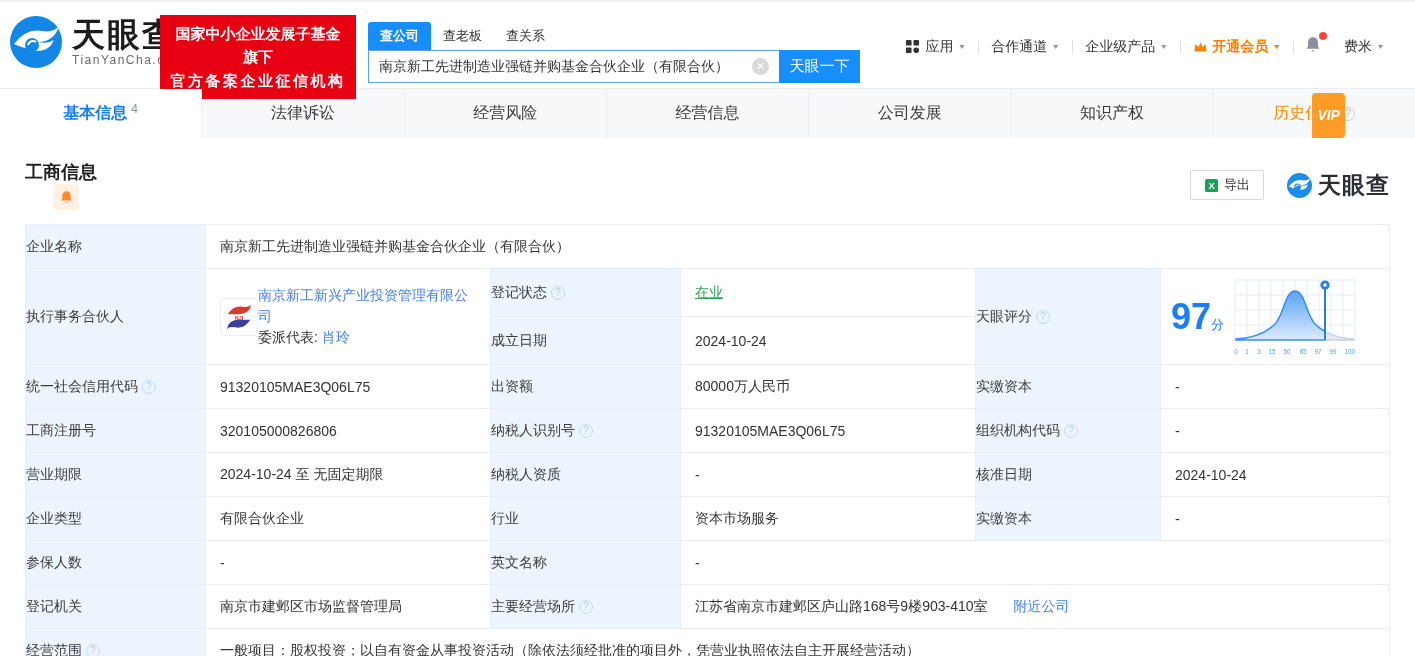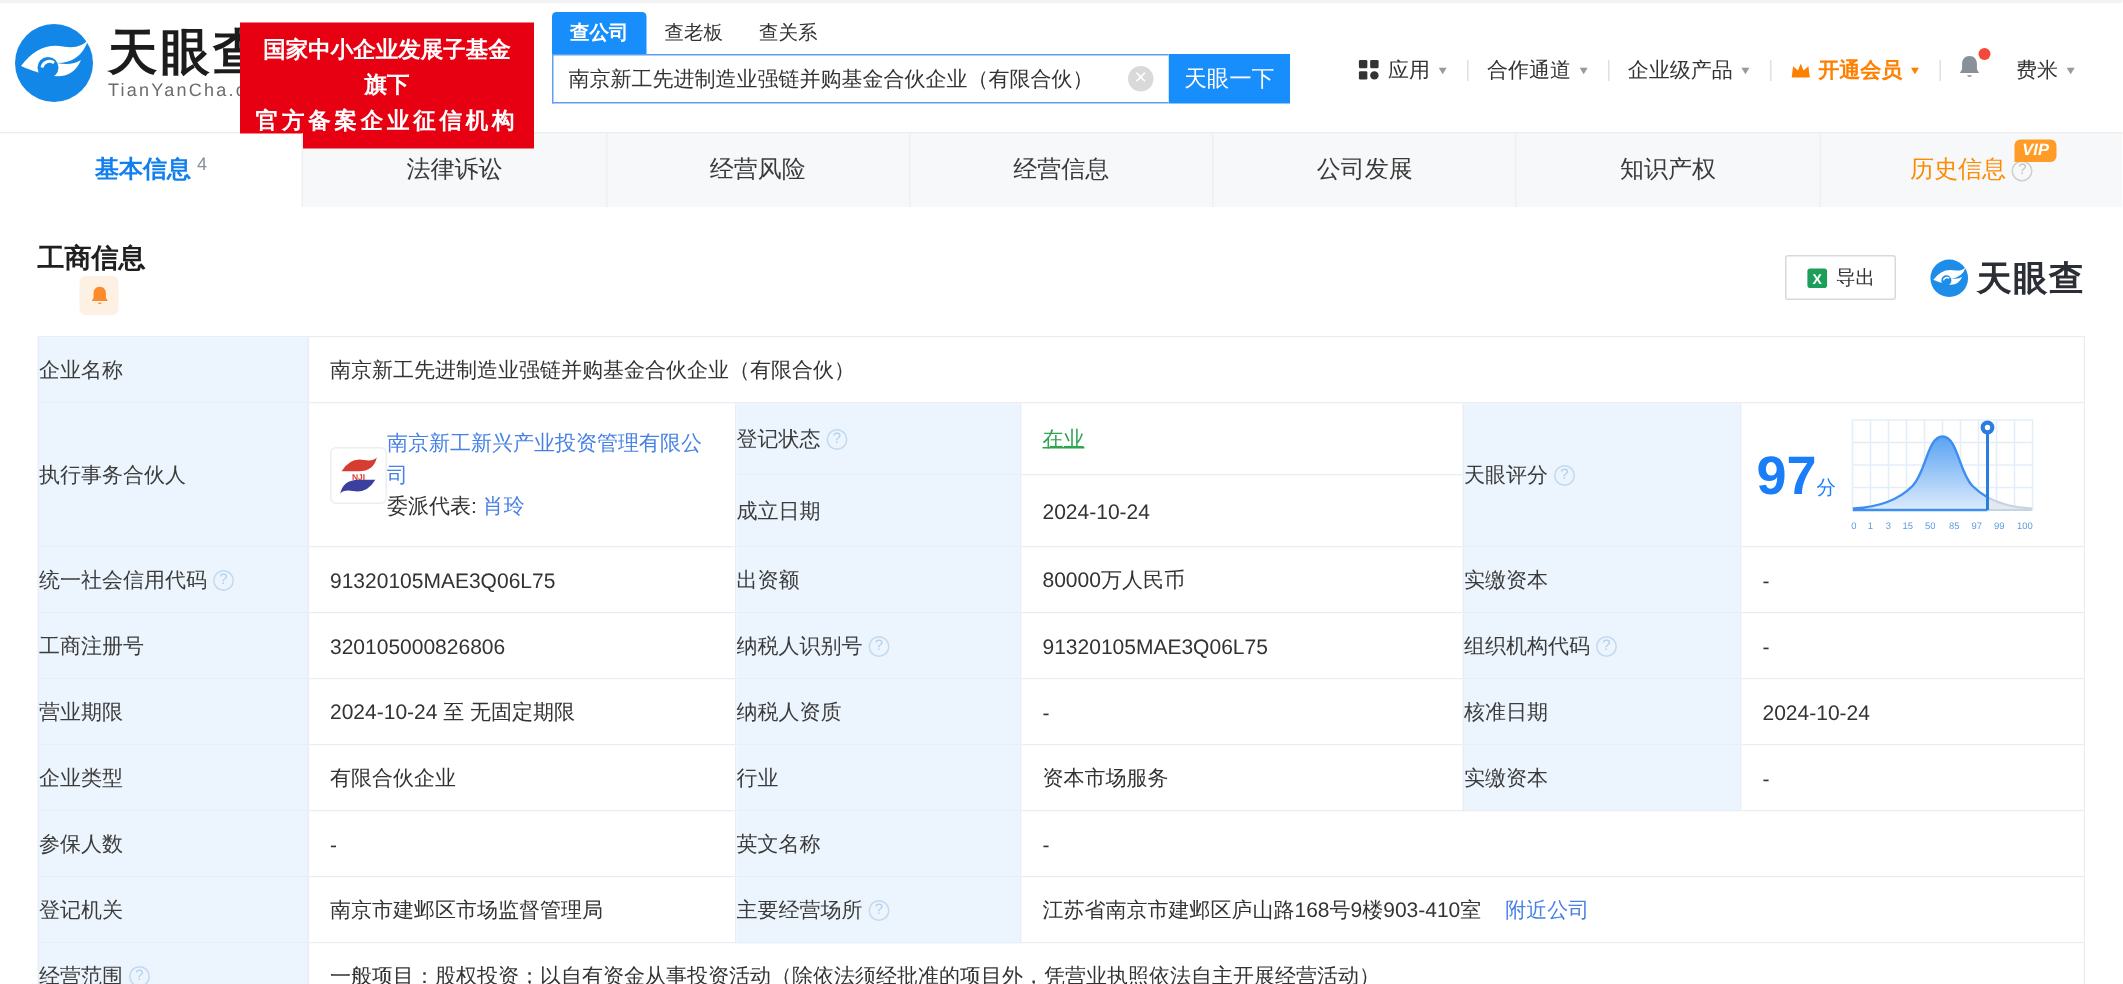--- a/index.html
+++ b/index.html
@@ -11,21 +11,21 @@
   .header { position:relative; height:86px; background:#fff; }
   .logo-area { position:absolute; left:8px; top:12px; display:flex; align-items:center; cursor:pointer; }
   .logo-text { margin-left:8px; }
   .logo-brand { font-size:33px; font-weight:bold; color:#1c1c1c; letter-spacing:2px; line-height:1; }
   .logo-domain { font-size:12px; color:#6b6b6b; letter-spacing:1.5px; margin-top:2px; }
   .red-badge { position:absolute; left:160px; top:13px; width:196px; background:#e60012; color:#fff;
     padding:7px 10px; font-size:15px; font-weight:bold; line-height:1.55; text-align:center; }
   .red-badge .l2 { letter-spacing:2.5px; }
 
   .search-block { position:absolute; left:368px; top:6px; width:492px; }
-  .search-tabs { display:flex; align-items:flex-start; height:28px; }
+  .search-tabs { display:flex; align-items:flex-start; height:28px;margin-top:14px; }
   .stab { font-size:13px; color:#333; padding:5px 12px; cursor:pointer; }
   .stab.active { background:#188dfc; color:#fff; border-radius:3px 3px 0 0; font-weight:bold; }
   .search-row { display:flex; height:33px; }
   .search-input-wrap { position:relative; flex:1; }
   .search-input { width:100%; height:33px; border:1px solid #5d9ff5; border-right:none; padding:0 34px 0 10px;
     font-size:14px; color:#333; outline:none; font-family:inherit; }
   .clear-btn { position:absolute; right:10px; top:8px; width:17px; height:17px; border-radius:50%;
     background:#d9d9d9; color:#fff; font-size:11px; line-height:17px; text-align:center; cursor:pointer; }
   .search-btn { width:81px; background:#188dfc; color:#fff; border:none; font-size:15px; cursor:pointer; font-family:inherit; }
 
@@ -39,22 +39,22 @@
   .red-dot { position:absolute; top:-4px; right:5px; width:8px; height:8px; background:#f5483b; border-radius:50%; }
 
   
   .tabbar { display:flex; height:50px; background:#f7f8fa; border-top:1px solid #ededed; }
   .tab { flex:1; display:flex; align-items:center; justify-content:center; font-size:16px; color:#3a3a3a;
     cursor:pointer; border-right:1px solid #efefef; position:relative; }
   .tab:last-child { border-right:none; }
   .tab.active { background:#fff; color:#127fee; font-weight:bold; }
   .tab .count { font-size:12px; color:#86909c; margin-left:4px; font-weight:normal; position:relative; top:-5px; }
   .tab.history { color:#ff8a00; }
-  .vip-badge { position:absolute; top:4px; right:44px; background:#ff9b26; color:#fff; font-size:11px;
-    font-style:italic; font-weight:bold; padding:1px 5px; border-radius:4px 4px 4px 0; line-height:1.2; }
+  .vip-badge { position:absolute; top:4px; right:70px; background:#ff9b26; color:#fff; font-size:14px;
+    font-style:italic; font-weight:bold; padding:14px 5px; border-radius:4px 4px 4px 0; line-height:1.2; }
   .help-icon { display:inline-block; width:14px; height:14px; border:1px solid #cfcfcf; color:#c3c3c3;
     border-radius:50%; font-size:10px; line-height:12px; text-align:center; margin-left:4px; cursor:pointer; }
   .help-icon.blue { border-color:#c3d9f0; color:#b3cfec; }
 
   
   .content { padding:0 25px; }
   .section-head { display:flex; align-items:center; justify-content:space-between; margin-top:22px; margin-bottom:14px; }
   .sh-left { display:flex; align-items:center;flex-direction:column; }
   .section-title { font-size:18px; font-weight:bold; color:#1f1f1f; }
   .bell-btn { width:26px; height:26px; background:#fdf1e3; border-radius:4px; margin-left:10px;
@@ -430,21 +430,21 @@
     </div>
     <div class="cell" style="grid-column:2;grid-row:9">
       <span>南京市建邺区市场监督管理局</span>
     </div>
     <div class="cell lbl" style="grid-column:3;grid-row:9">
       <span>主要经营场所</span>
       <span class="help-icon blue">?</span>
     </div>
     <div class="cell noright" style="grid-column:4 / 7;grid-row:9">
       <span>江苏省南京市建邺区庐山路168号9楼903-410室</span>
-      <a class="blue-link" style="margin-left:16px">附近公司</a>
+      <a class="blue-link" style="margin-left:26px">附近公司</a>
     </div>
 
     <div class="cell lbl" style="grid-column:1;grid-row:10">
       <span>经营范围</span>
       <span class="help-icon blue">?</span>
     </div>
     <div class="cell noright" style="grid-column:2 / 7;grid-row:10">
       <span>一般项目：股权投资；以自有资金从事投资活动（除依法须经批准的项目外，凭营业执照依法自主开展经营活动）</span>
     </div>
 

